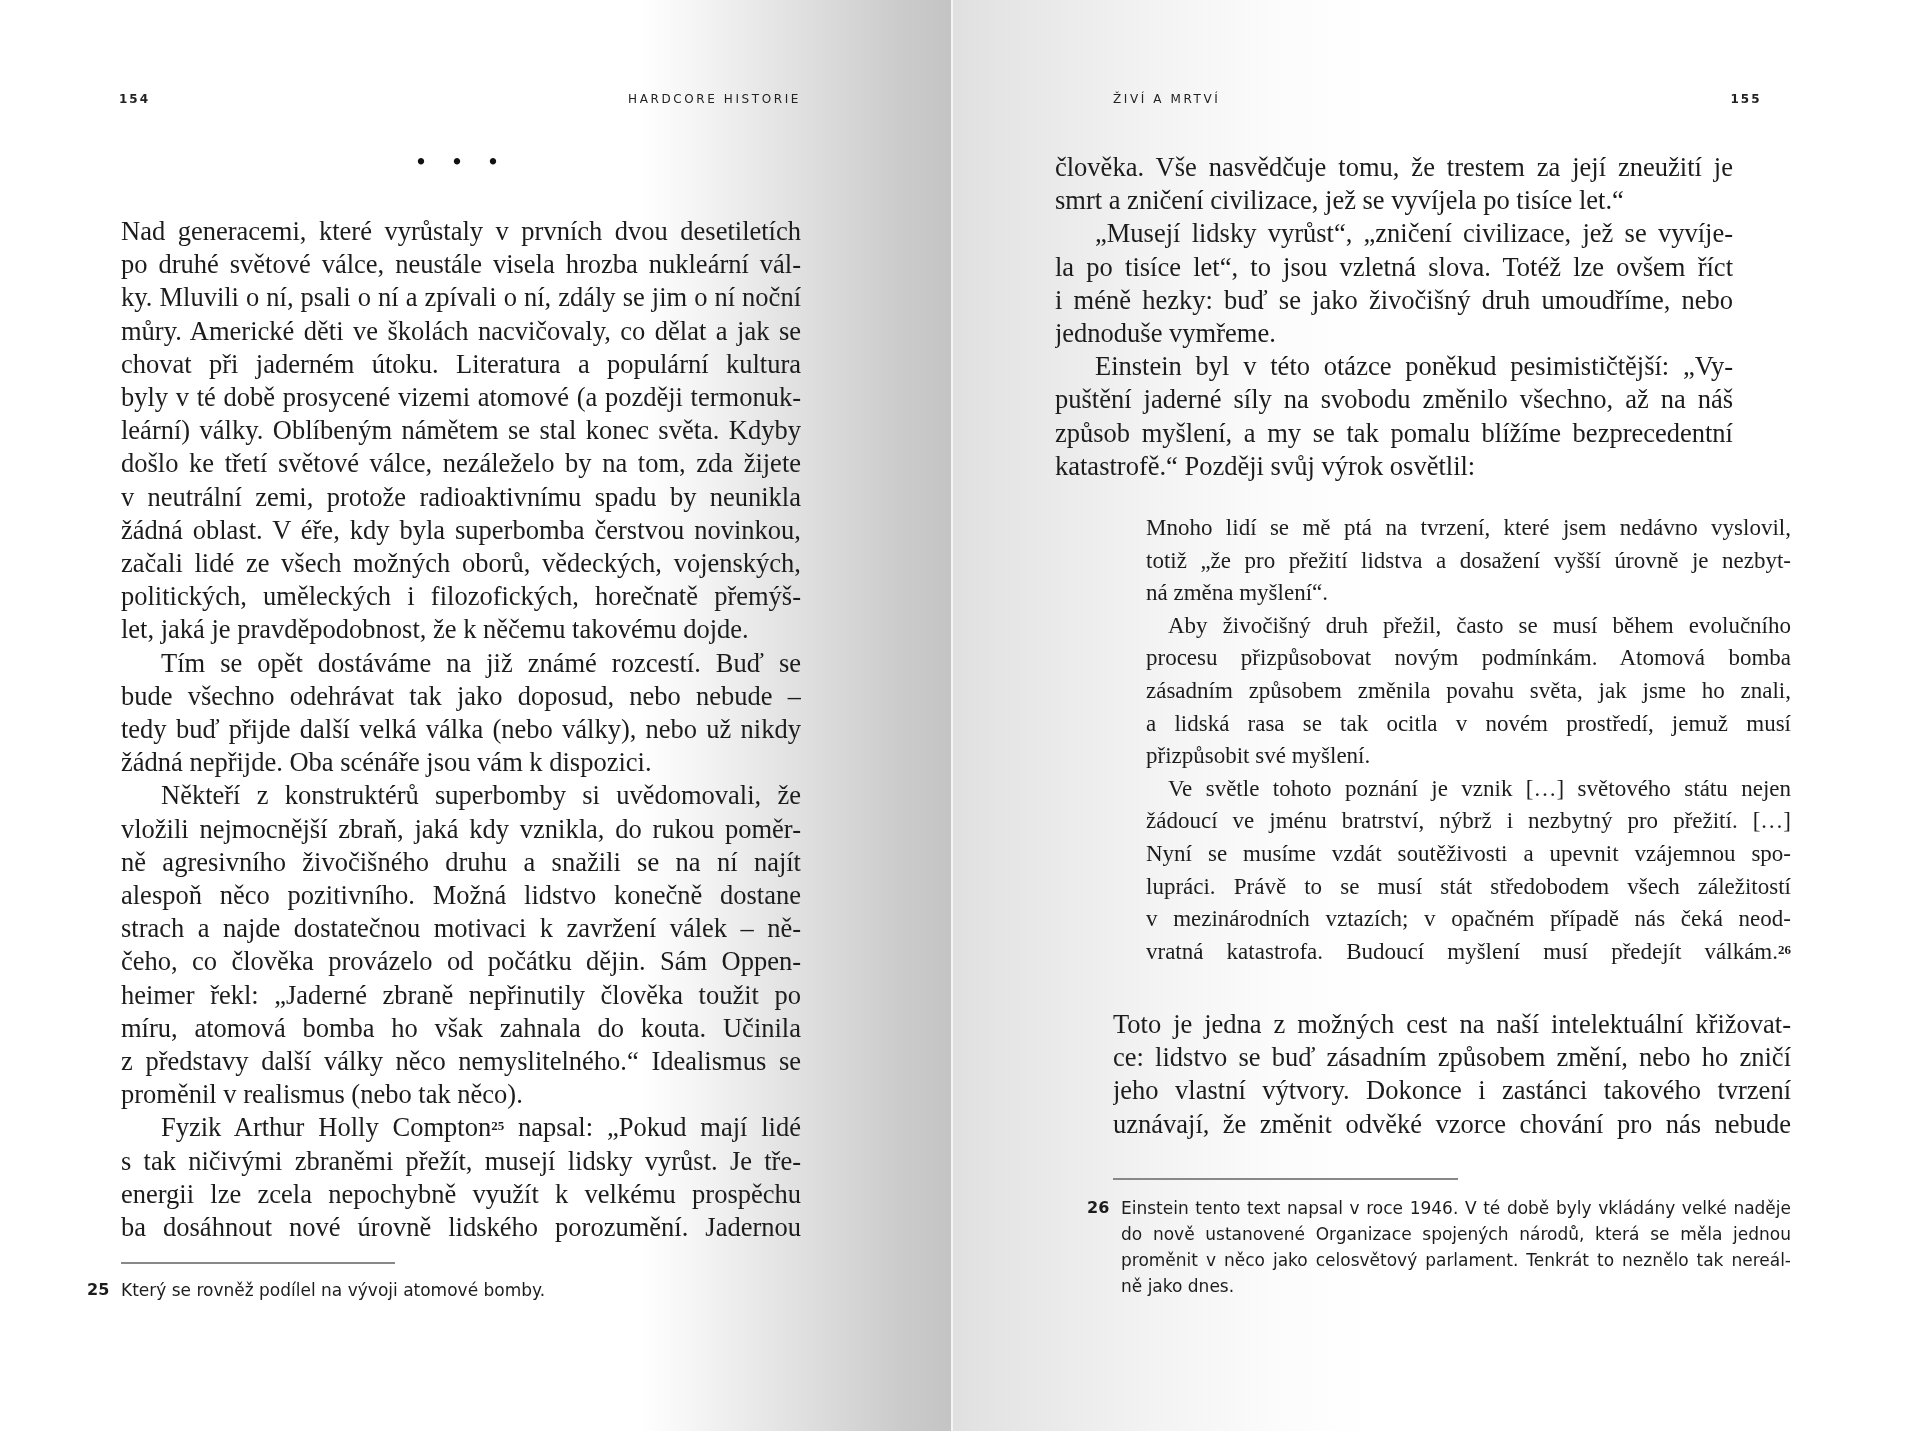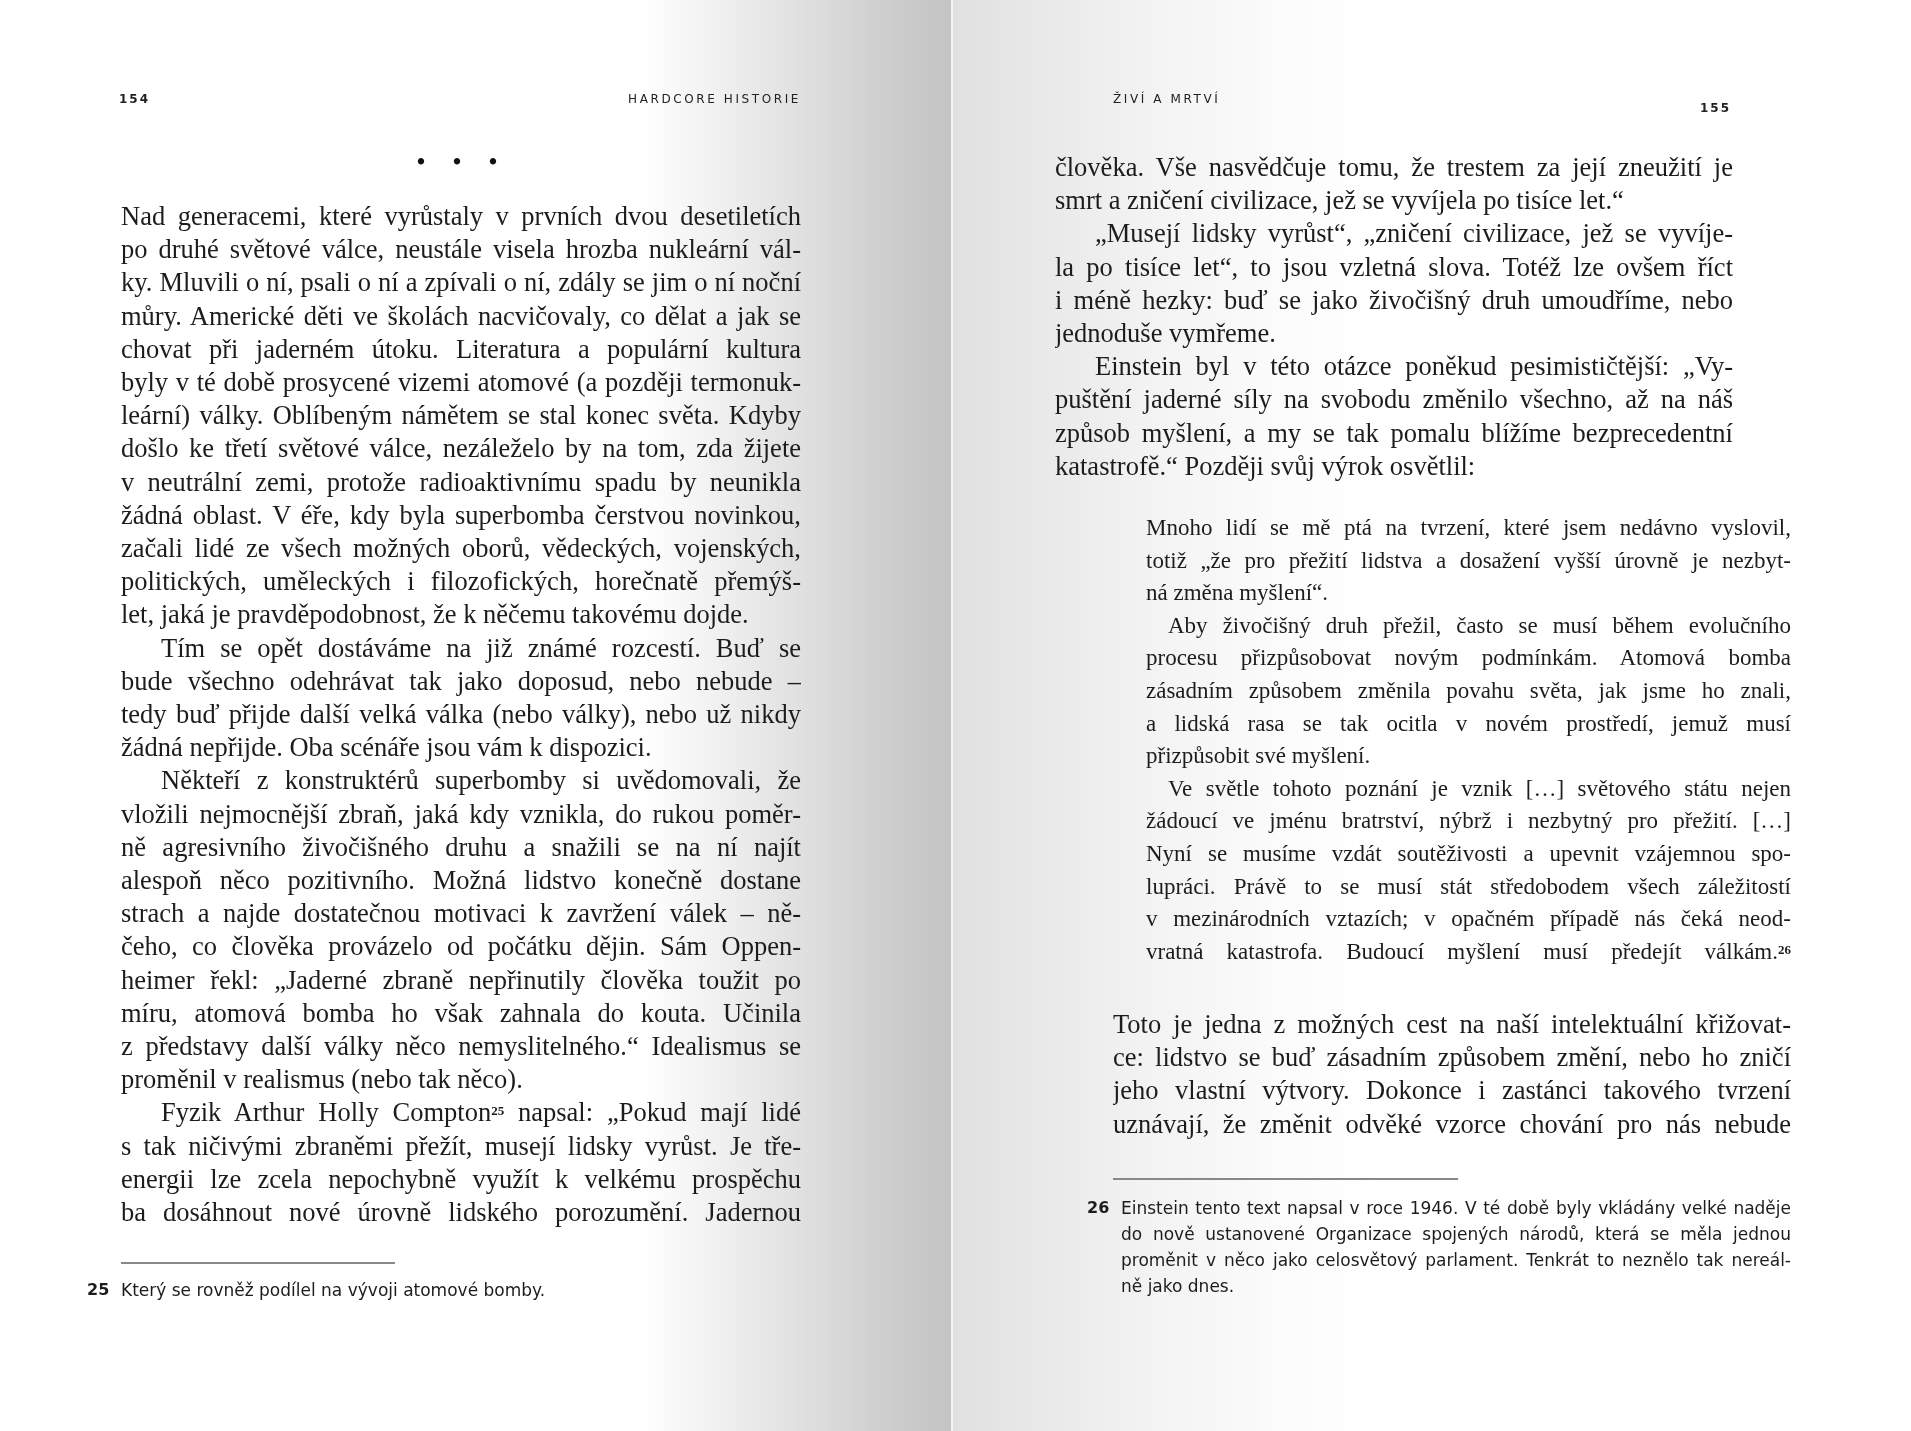--- a/index.html
+++ b/index.html
@@ -36,21 +36,21 @@
     position:absolute;
     font-family:"Liberation Serif", "DejaVu Serif", serif;
     font-size:26.5px; line-height:33.2px;
     text-align:justify; color:#1c1c1c;
   }
   .line { display:block; text-align:justify; text-align-last:justify; white-space:nowrap; overflow:hidden; }
   .line.last { text-align-last:left; }
   .line.ind { padding-left:40px; }
   .line.ind-q { padding-left:22px; }
 
-  .left-body { left:121px; top:200px; width:680px; }
+  .left-body { left:121px; top:215px; width:680px; }
   .right-body { left:1055px; top:151px; width:678px; }
   .quote {
     position:absolute; left:1146px; top:512px; width:645px;
     font-family:Liberation Serif, serif;
     font-size:23px; line-height:32.6px; color:#1c1c1c;
   }
   .right-body-2 { left:1113px; top:1008px; width:678px; }
 
   sup.fnref { font-size:13px; vertical-align:top; position:relative; top:-2px; font-weight:bold; }
 
@@ -108,21 +108,21 @@
   <div class="footnote" style="left:121px; top:1277px; width:660px;">
     <span class="fn-num">25</span>
     <span>Který se rovněž podílel na vývoji atomové bomby.</span>
   </div>
 </div>
 
 <div class="page page-right"></div>
 <div class="spine"></div>
 
 <div class="running-head" style="left:1113px;">ŽIVÍ A MRTVÍ</div>
-<div class="running-head folio" style="left:1700px; width:92px; text-align:left;margin-top:9px;">155</div>
+<div class="running-head folio" style="left:1700px; width:92px; text-align:center;">155</div>
 
 <div class="body-text right-body">
   <span class="line">člověka. Vše nasvědčuje tomu, že trestem za její zneužití je</span>
   <span class="line last">smrt a zničení civilizace, jež se vyvíjela po tisíce let.“</span>
   <span class="line ind">„Musejí lidsky vyrůst“, „zničení civilizace, jež se vyvíje-</span>
   <span class="line">la po tisíce let“, to jsou vzletná slova. Totéž lze ovšem říct</span>
   <span class="line">i méně hezky: buď se jako živočišný druh umoudříme, nebo</span>
   <span class="line last">jednoduše vymřeme.</span>
   <span class="line ind">Einstein byl v této otázce poněkud pesimističtější: „Vy-</span>
   <span class="line">puštění jaderné síly na svobodu změnilo všechno, až na náš</span>

